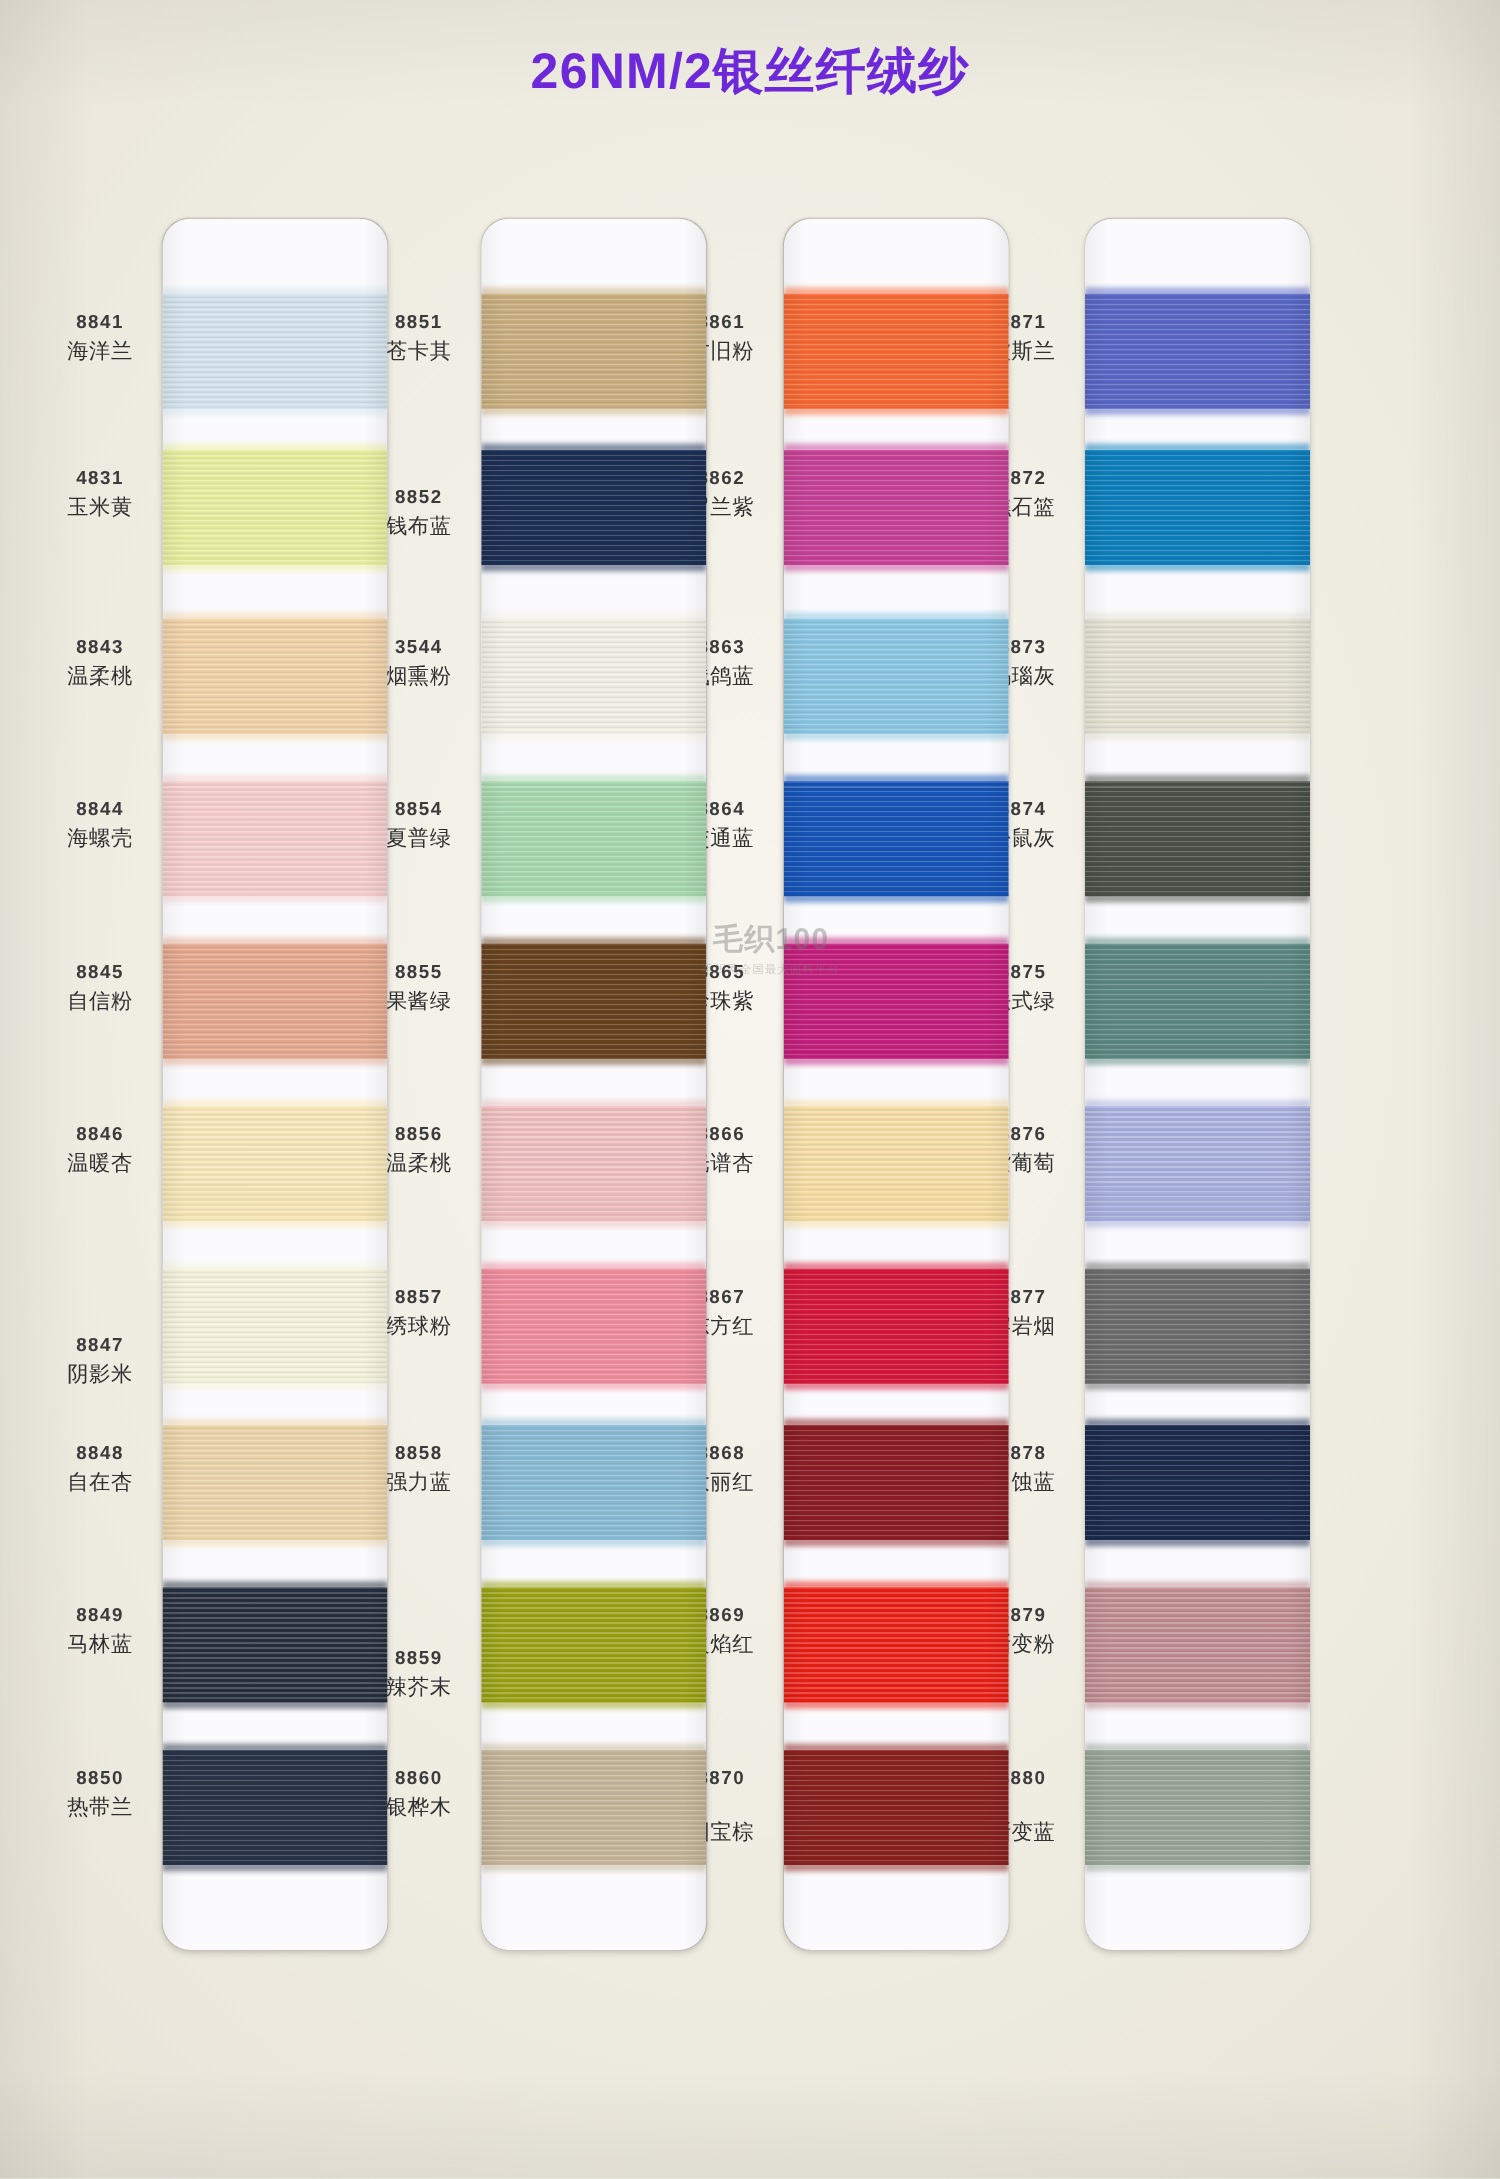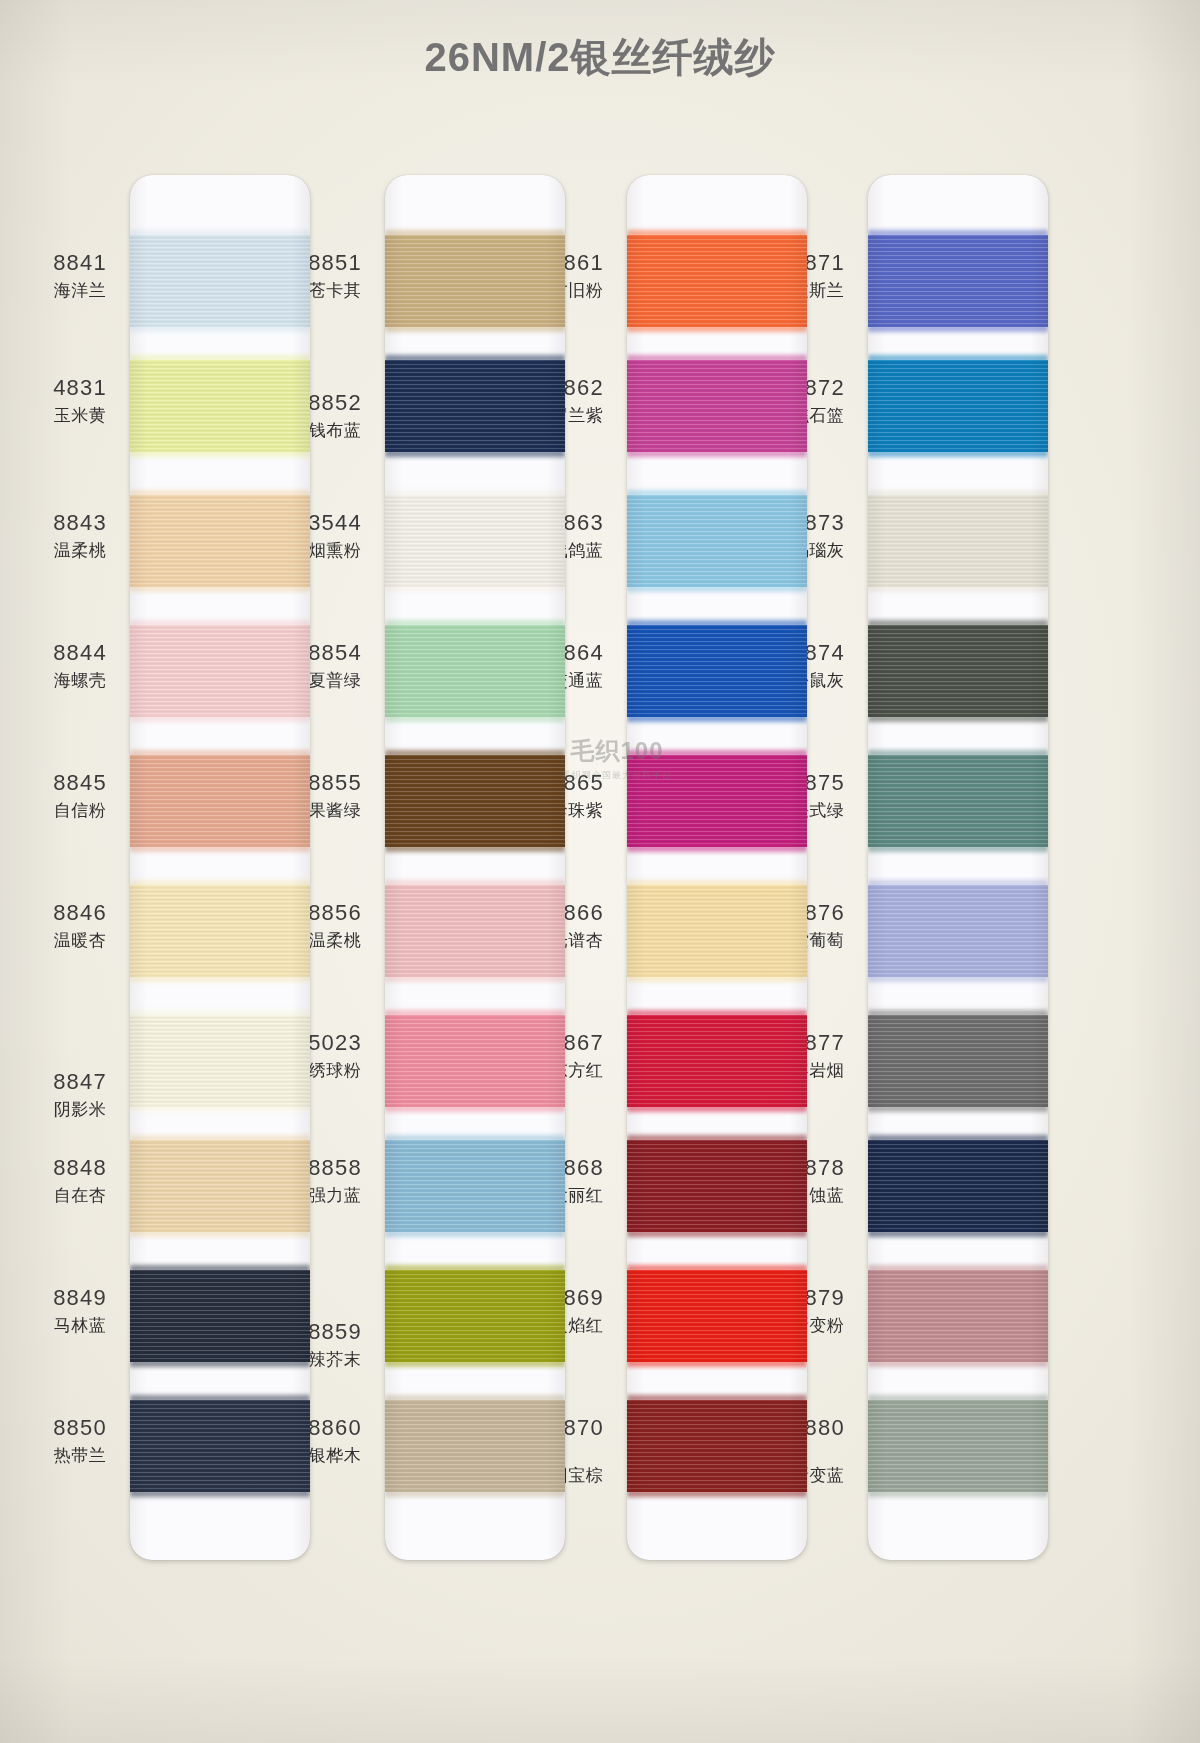--- a/index.html
+++ b/index.html
@@ -27,21 +27,21 @@
       linear-gradient(180deg, rgba(0,0,0,0.04) 0%, rgba(0,0,0,0) 5%, rgba(0,0,0,0) 95%, rgba(0,0,0,0.05) 100%);
   }
 
   .header {
     position: absolute; top: 34px; left: 0; width: 100%;
     text-align: center; z-index: 5;
   }
   .title {
     font-size: 40px;
     font-weight: 700;
-    color: #737373;
+    color: #6d28d9;
     letter-spacing: 1px;
     line-height: 1.15;
     font-family: "Liberation Sans", "DejaVu Sans", sans-serif;
   }
   .subtitle {
     font-size: 27px;
     font-weight: 400;
     color: #3a3a3a;
     margin-top: 8px;
     letter-spacing: 0.5px;
@@ -119,24 +119,25 @@
   .colgroup.c4 .labels { left: 0; }
 
   .lab {
     position: absolute;
     width: 100px;
     text-align: center;
     color: #333;
     line-height: 1.35;
   }
   .lab .code {
-    font-size: 22px;
+    font-size: 15px;
     letter-spacing: 1.2px;
     color: #3b3b3b;
     font-family: "Liberation Sans", "DejaVu Sans", sans-serif;
+    font-weight: bold;
   }
   .lab .name {
     font-size: 17px;
     color: #2f2f2f;
     letter-spacing: 0.5px;
     margin-top: 2px;
     font-weight: 500;
   }
   .lab.low .name { margin-top: 22px; }
 
@@ -287,21 +288,21 @@
         </div>
         <div class="lab" style="top: 598px;">
           <div class="code">8855</div>
           <div class="name">果酱绿</div>
         </div>
         <div class="lab" style="top: 728px;">
           <div class="code">8856</div>
           <div class="name">温柔桃</div>
         </div>
         <div class="lab" style="top: 858px;">
-          <div class="code">5023</div>
+          <div class="code">8857</div>
           <div class="name">绣球粉</div>
         </div>
         <div class="lab" style="top: 983px;">
           <div class="code">8858</div>
           <div class="name">强力蓝</div>
         </div>
         <div class="lab" style="top: 1147px;">
           <div class="code">8859</div>
           <div class="name">辣芥末</div>
         </div>

